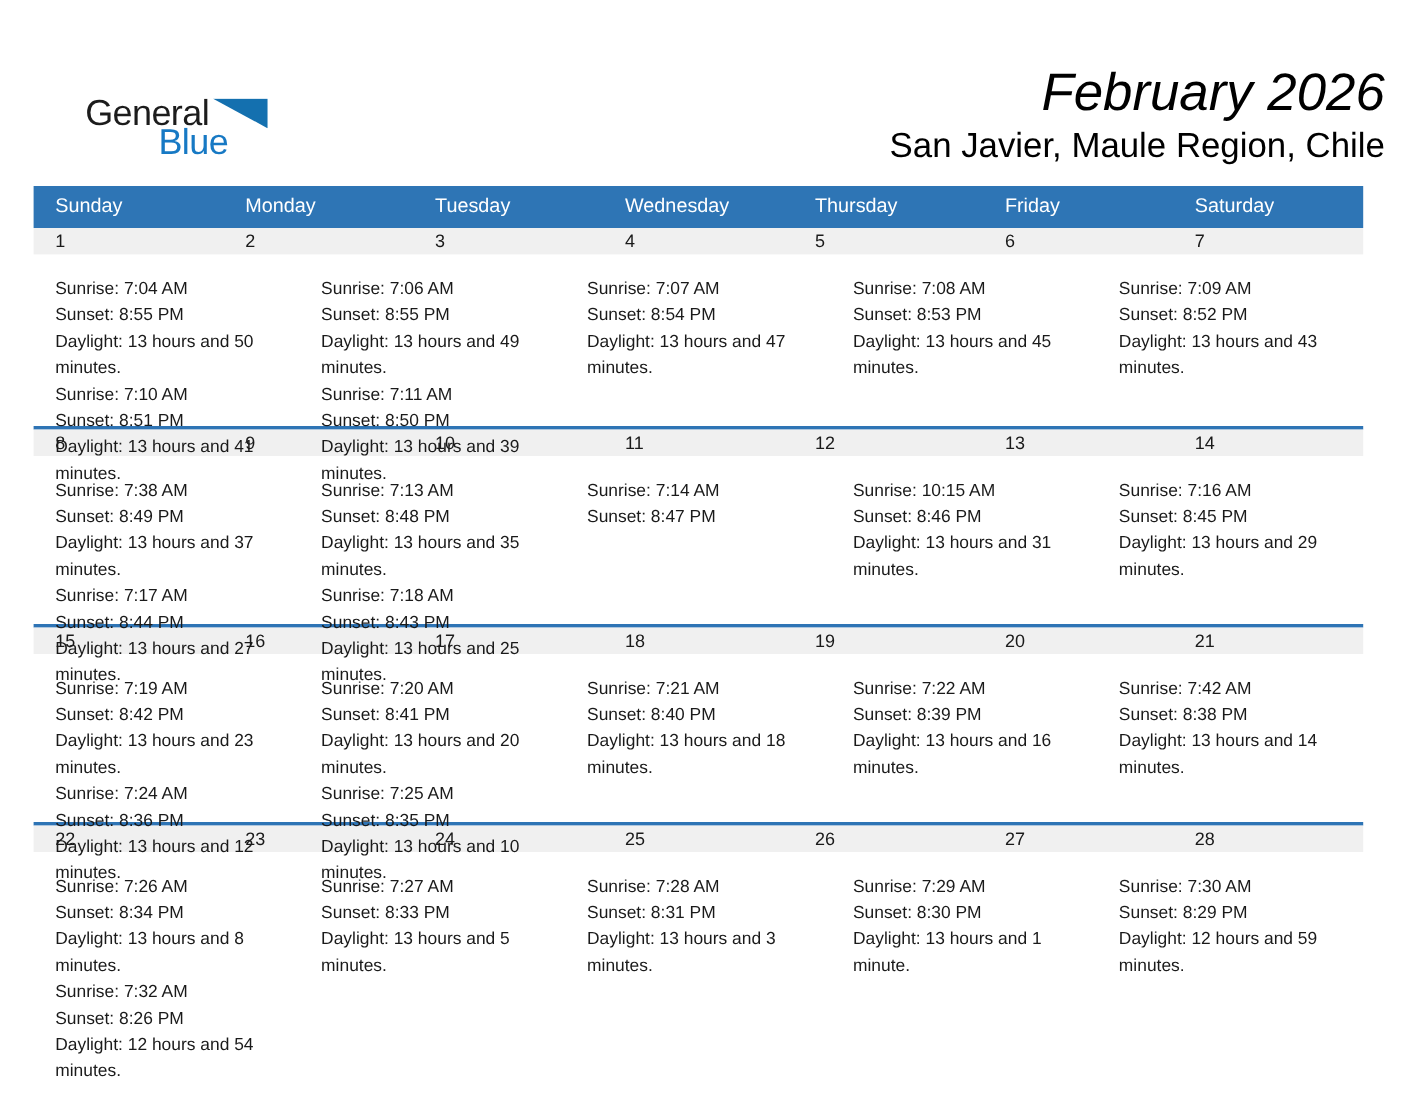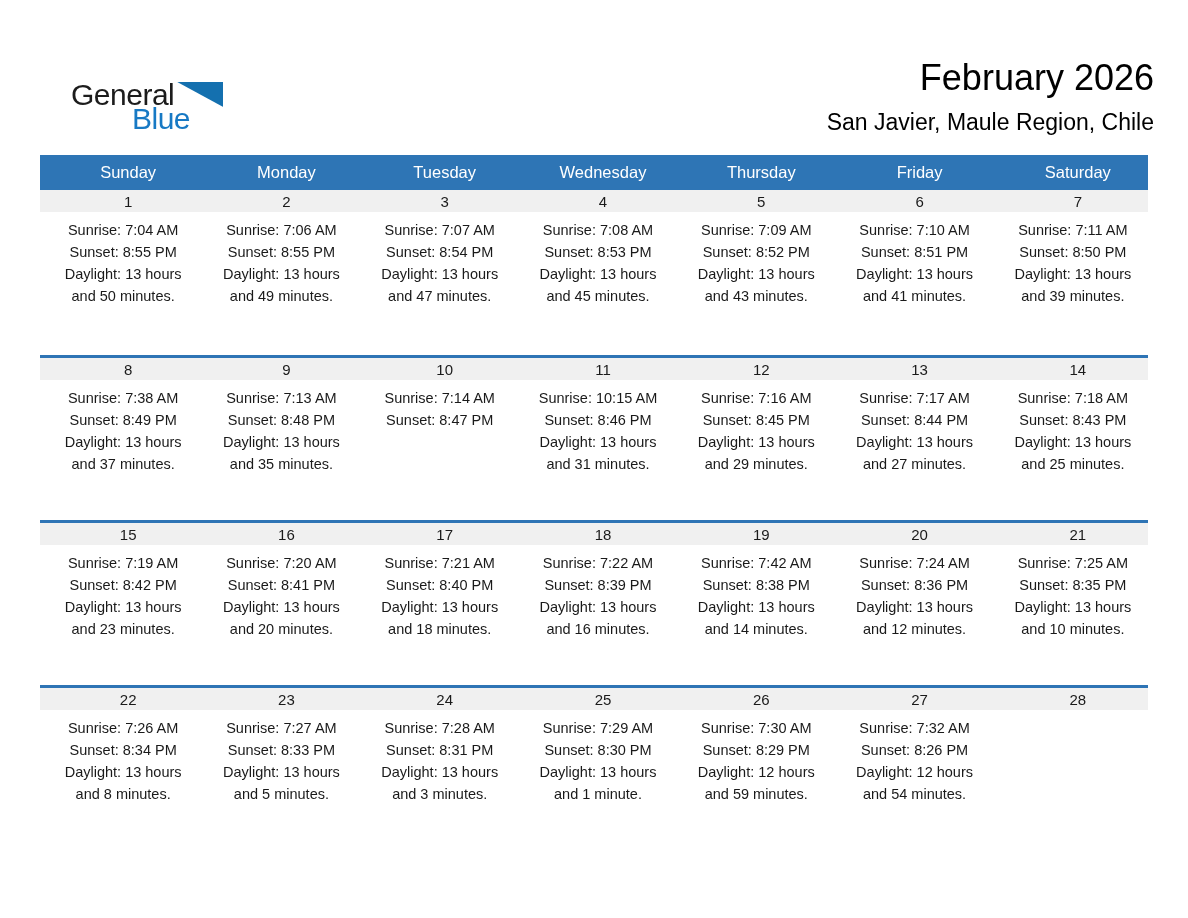--- a/index.html
+++ b/index.html
@@ -51,36 +51,36 @@
 
   
   .title-block {
     position: absolute;
     top: 58px;
     right: 34px;
     text-align: right;
     color: #000000;
   }
   .cal-title {
-    font-size: 36px;
+    font-size: 44px;
     line-height: 40px;
+    font-style: italic;
   }
   .cal-subtitle {
-    font-size: 23px;
+    font-size: 29px;
     line-height: 26px;
     margin-top: 11px;
   }
 
   
   .calendar {
     position: absolute;
-    left: 40px;
+    left: 28px;
     top: 155px;
     width: 1108px;
-    text-align: center;
   }
   .weekday-row {
     display: grid;
     grid-template-columns: repeat(7, 1fr);
     background: var(--header-bg, #2E75B5);
     height: 35px;
     align-items: center;
   }
   .weekday-cell {
     color: #ffffff;
@@ -104,22 +104,22 @@
     height: 22px;
   }
   .num-cell {
     padding-left: 18px;
     font-size: 15px;
     line-height: 23px;
     color: #1a1a1a;
   }
   .details-row {
     display: grid;
-    grid-template-columns: repeat(7, 1fr);
-    padding-top: 7px;
+    grid-template-columns: repeat(5, 1fr);
+    padding-top: 18px;
   }
   .day-details {
     padding: 0 10px 0 18px;
     font-size: 14.5px;
     line-height: 22px;
     color: #1a1a1a;
   }
 </style>
 </head>
 <body>

